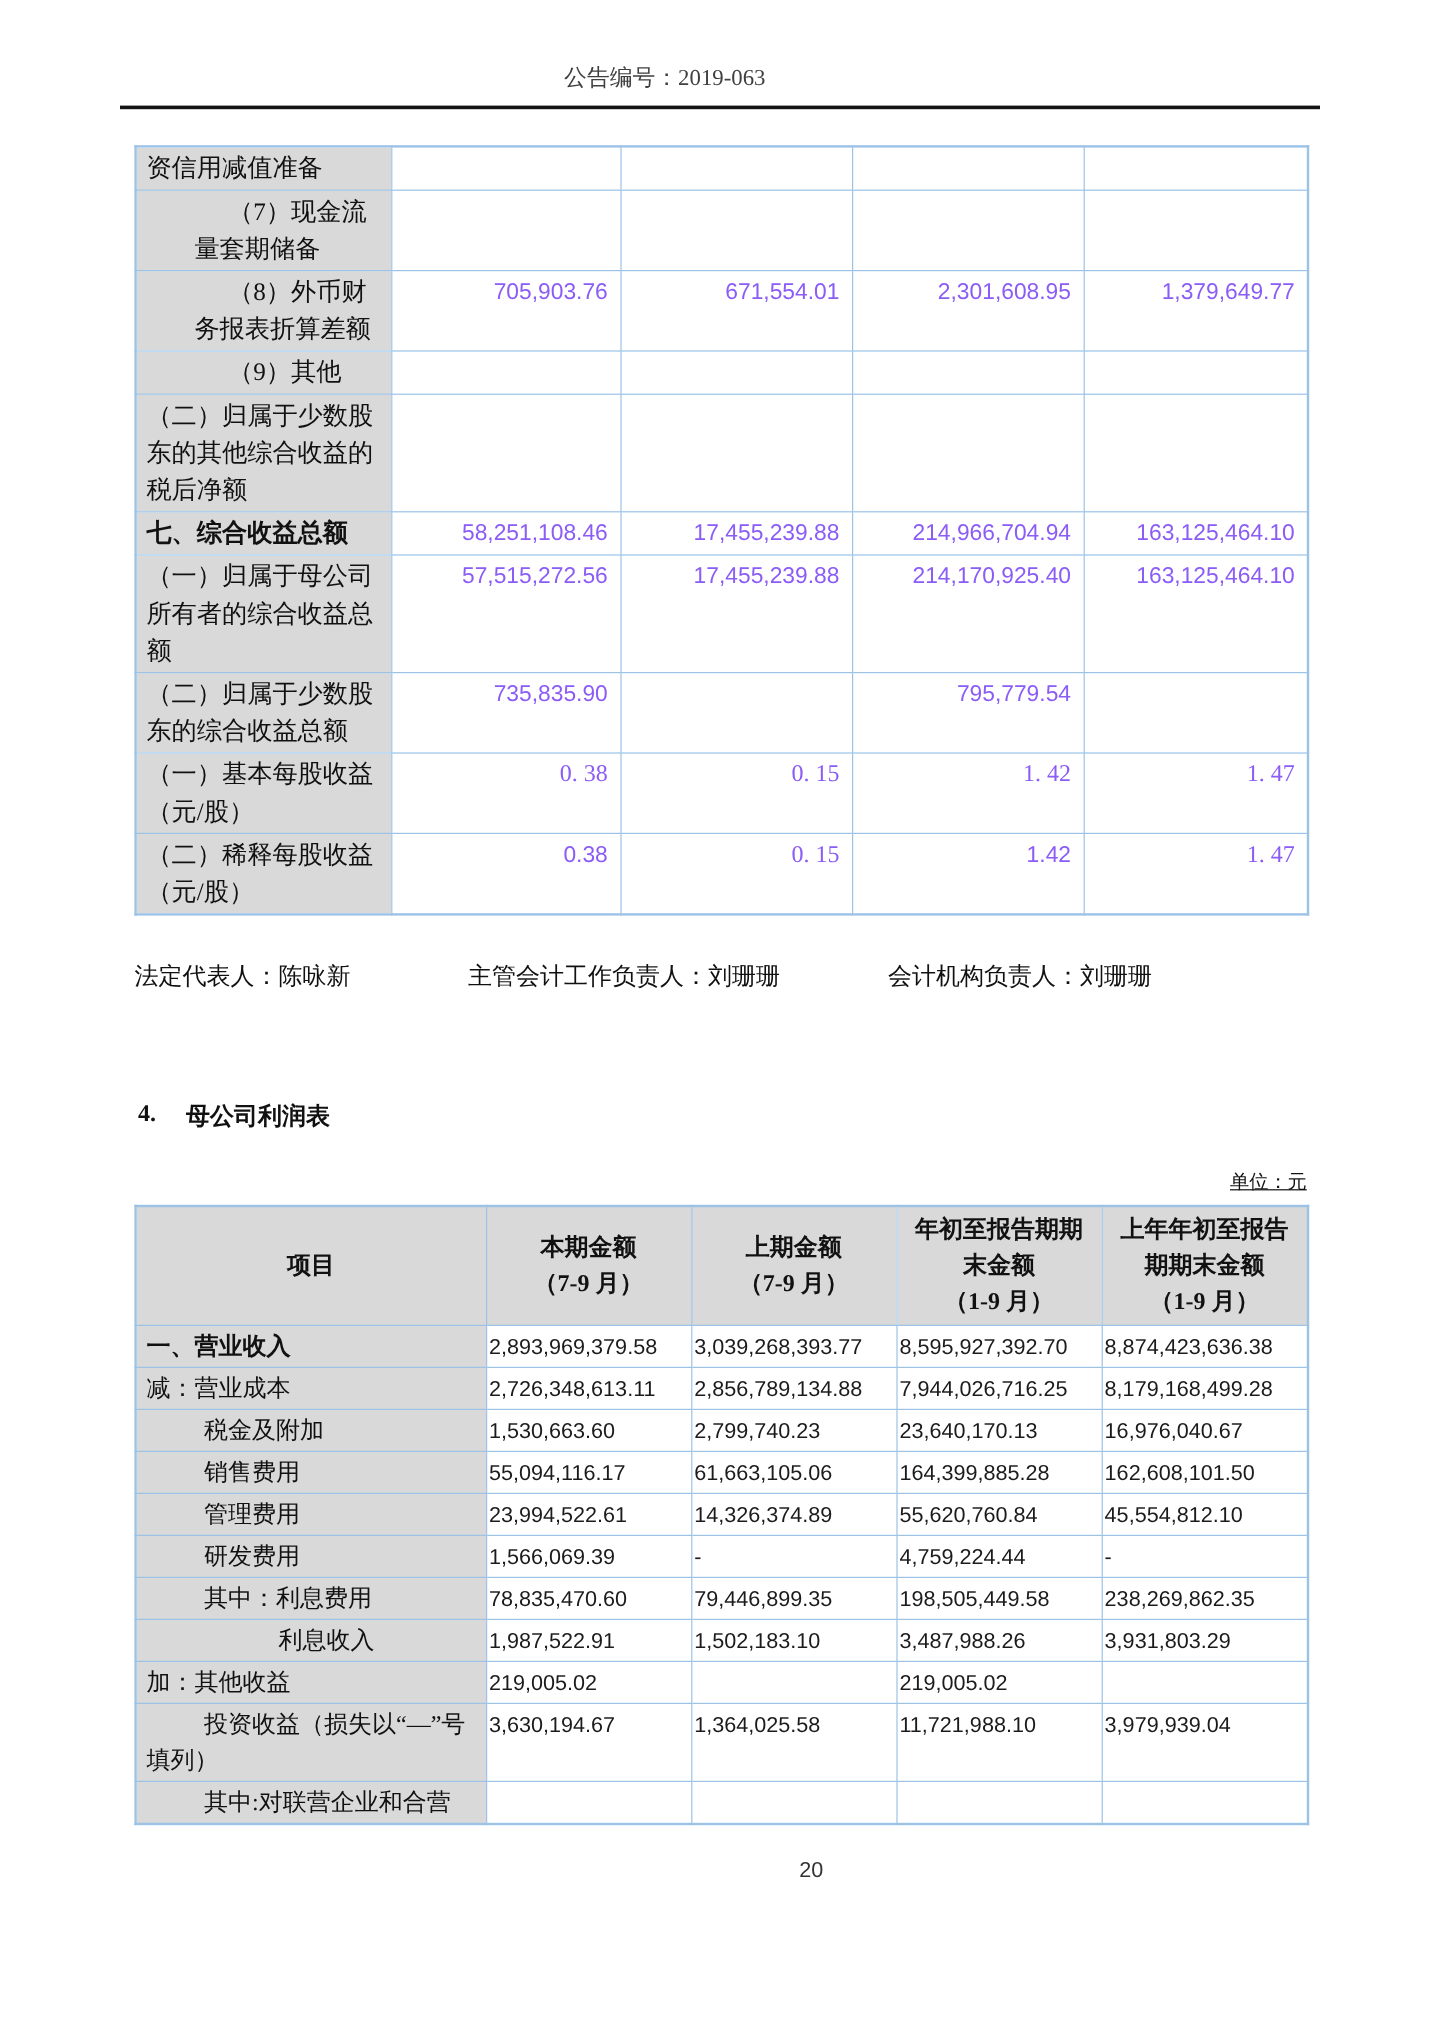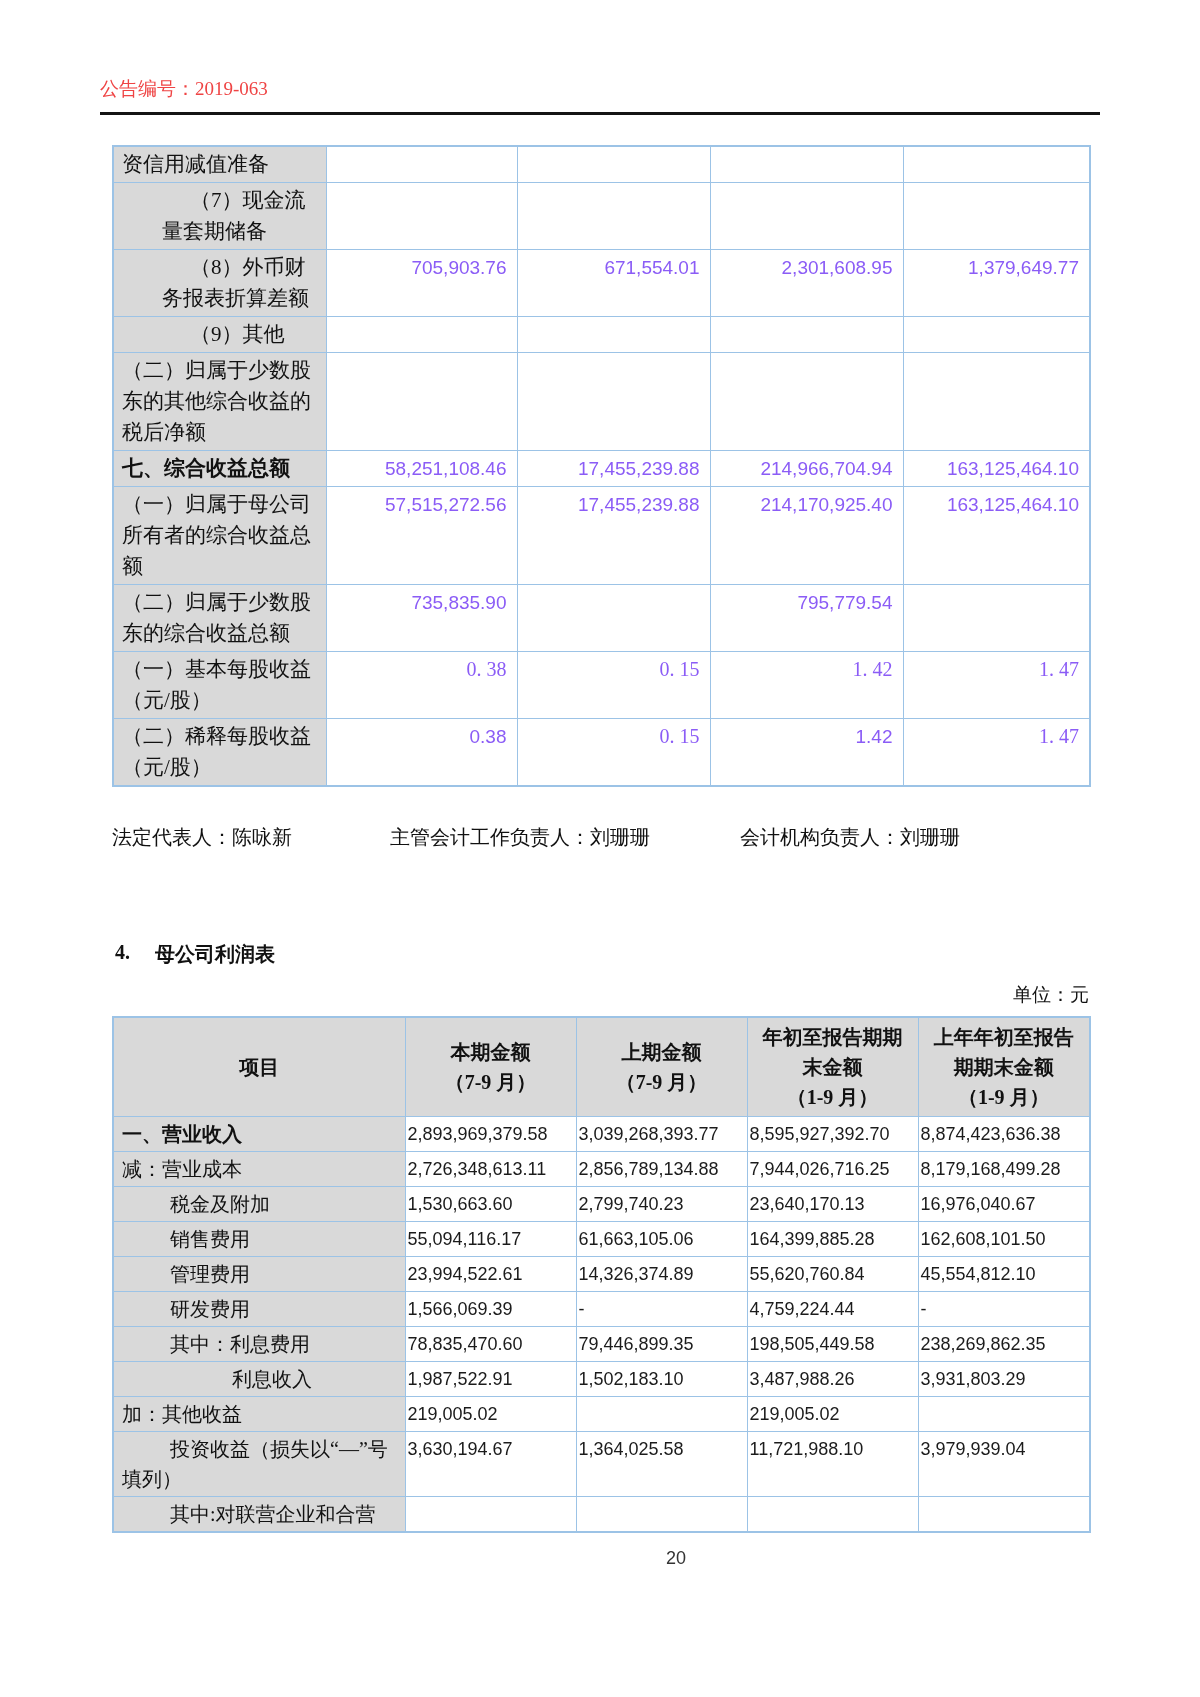--- a/index.html
+++ b/index.html
@@ -2,21 +2,21 @@
 <html><head>
 <meta charset="utf-8">
 <style>
   html,body{margin:0;padding:0;}
   body{
     width:1200px;height:1697px;position:relative;background:#ffffff;
     font-family:"Liberation Serif", serif;color:#111;
     -webkit-font-smoothing:antialiased;
   }
   .content{margin:0 100px;position:relative;}
-  .notice-line{padding-top:76px;text-align:left;padding-right:92px;font-size:19px;color:#ef4444;}
+  .notice-line{padding-top:52px;text-align:center;padding-right:92px;font-size:19px;color:#404040;}
   .header-rule{margin-top:10px;width:1000px;border-bottom:3px solid #141414;}
 
   table{border-collapse:collapse;table-layout:fixed;}
   table.fin{margin-left:12px;border:2px solid #9cc3e6;}
   table.fin td{border:1px solid #9cc3e6;vertical-align:top;overflow:hidden;}
 
   
   .t1{margin-top:30px;width:977px;border-radius:26px;}
   .t1 td.label-cell{background:#d9d9d9;font-size:21px;line-height:31px;padding:2px 6px 2px 8px;}
   .t1 td.value-cell{font-family:"Liberation Sans", sans-serif;font-size:19px;line-height:31px;text-align:right;padding:2px 10px 2px 2px;color:#8b5cf6;}
@@ -35,21 +35,21 @@
   td.gray{background:#d9d9d9;}
 
   .sign-row{margin-top:37px;height:32px;position:relative;font-size:20px;}
   .sign-row span{position:absolute;top:0;white-space:nowrap;}
   .sign-legal{left:12px;}
   .sign-chief{left:290px;}
   .sign-org{left:640px;}
 
   .section-heading{margin-top:85px;padding-left:15px;font-size:20px;font-weight:bold;display:flex;}
   .section-heading .sec-num{width:40px;}
-  .unit-line{margin-top:14px;width:989px;text-align:right;font-size:19px;}
+  .unit-line{margin-top:31px;width:989px;text-align:right;font-size:16px;text-decoration:underline;}
 
   .page-footer{position:absolute;top:1548px;left:666px;font-family:"Liberation Sans", sans-serif;font-size:18px;color:#333;}
 </style>
 </head>
 <body>
 
 <div class="content">
 
   <div class="notice-line">公告编号：2019-063</div>
   <div class="header-rule"></div>

